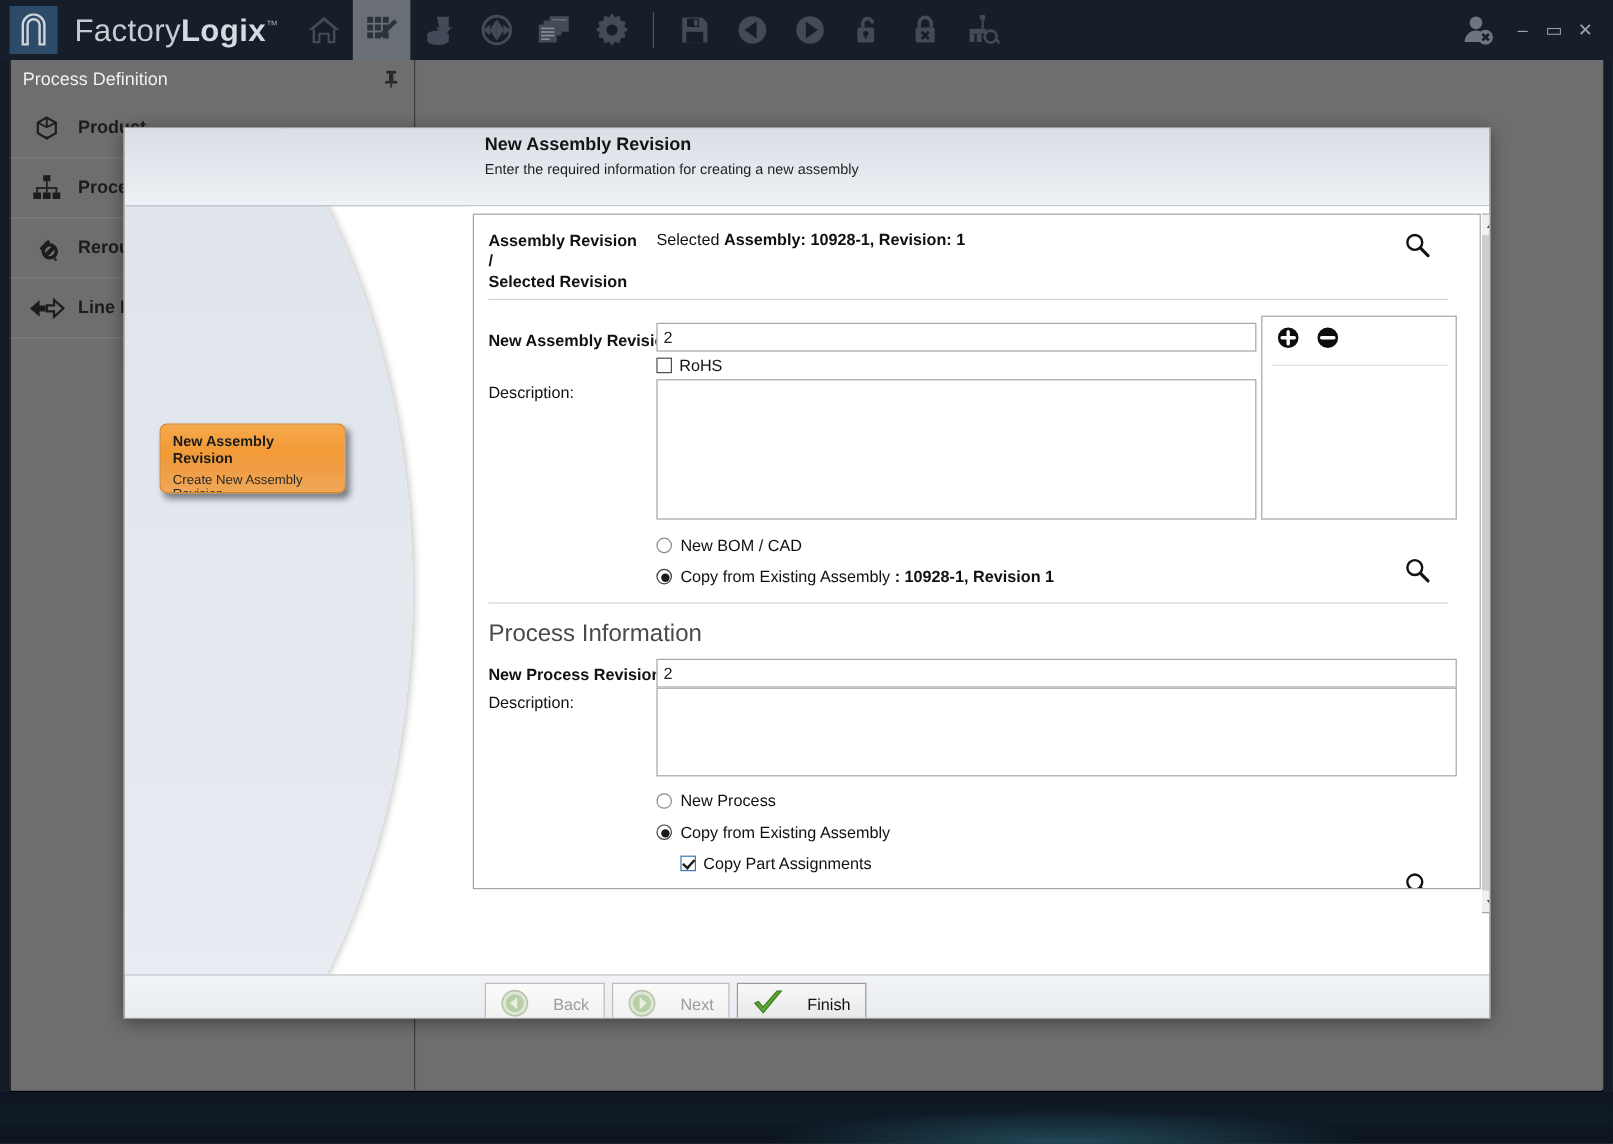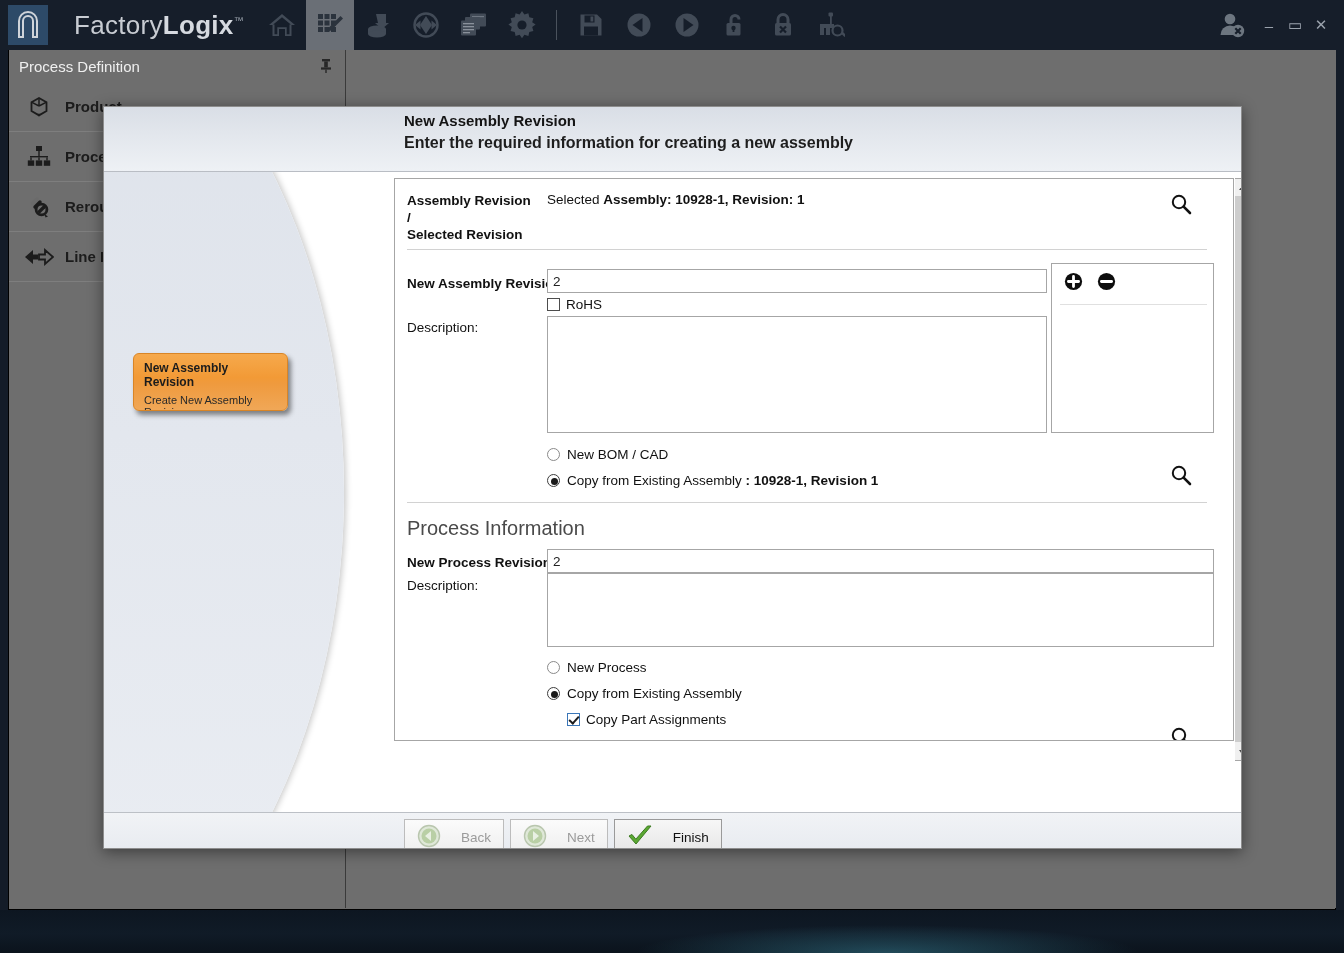--- a/index.html
+++ b/index.html
@@ -29,21 +29,21 @@
     display: flex; align-items: center;
   }
   #logo-block {
     width: 40px; height: 40px;
     margin-left: 8px;
     background: #2d4a68;
     display: flex; align-items: center; justify-content: center;
   }
   #logo-block svg { display: block; }
   #brand {
-    margin-left: 26px;
+    margin-left: 14px;
     color: #c8ccd2;
     font-size: 26px;
     letter-spacing: 0.3px;
     font-weight: 300;
     white-space: nowrap;
   }
   #brand .bold { font-weight: 700; color: #d6dae0; }
   #brand .tm { font-size: 10px; vertical-align: super; color: #9aa2ac; }
 
   .tbicon {
@@ -167,21 +167,21 @@
     position: absolute; left: 300px; top: 0;
     right: 0; height: 65px;
     padding-left: 2px;
   }
   #wiz-title {
     position: absolute; left: 0; top: 5px;
     font-size: 15px; font-weight: 700; color: #141414;
   }
   #wiz-subtitle {
     position: absolute; left: 0; top: 27px;
-    font-size: 16px; color: #1e1e1e; font-weight: 700;
+    font-size: 12px; color: #1e1e1e; font-weight: 400;
   }
 
   
   #wiz-body {
     position: absolute; left: 288px; top: 65px;
     width: 851px; height: 640px;
     background: #fff;
   }
   #form-box {
     position: absolute; left: 2px; top: 6px;

